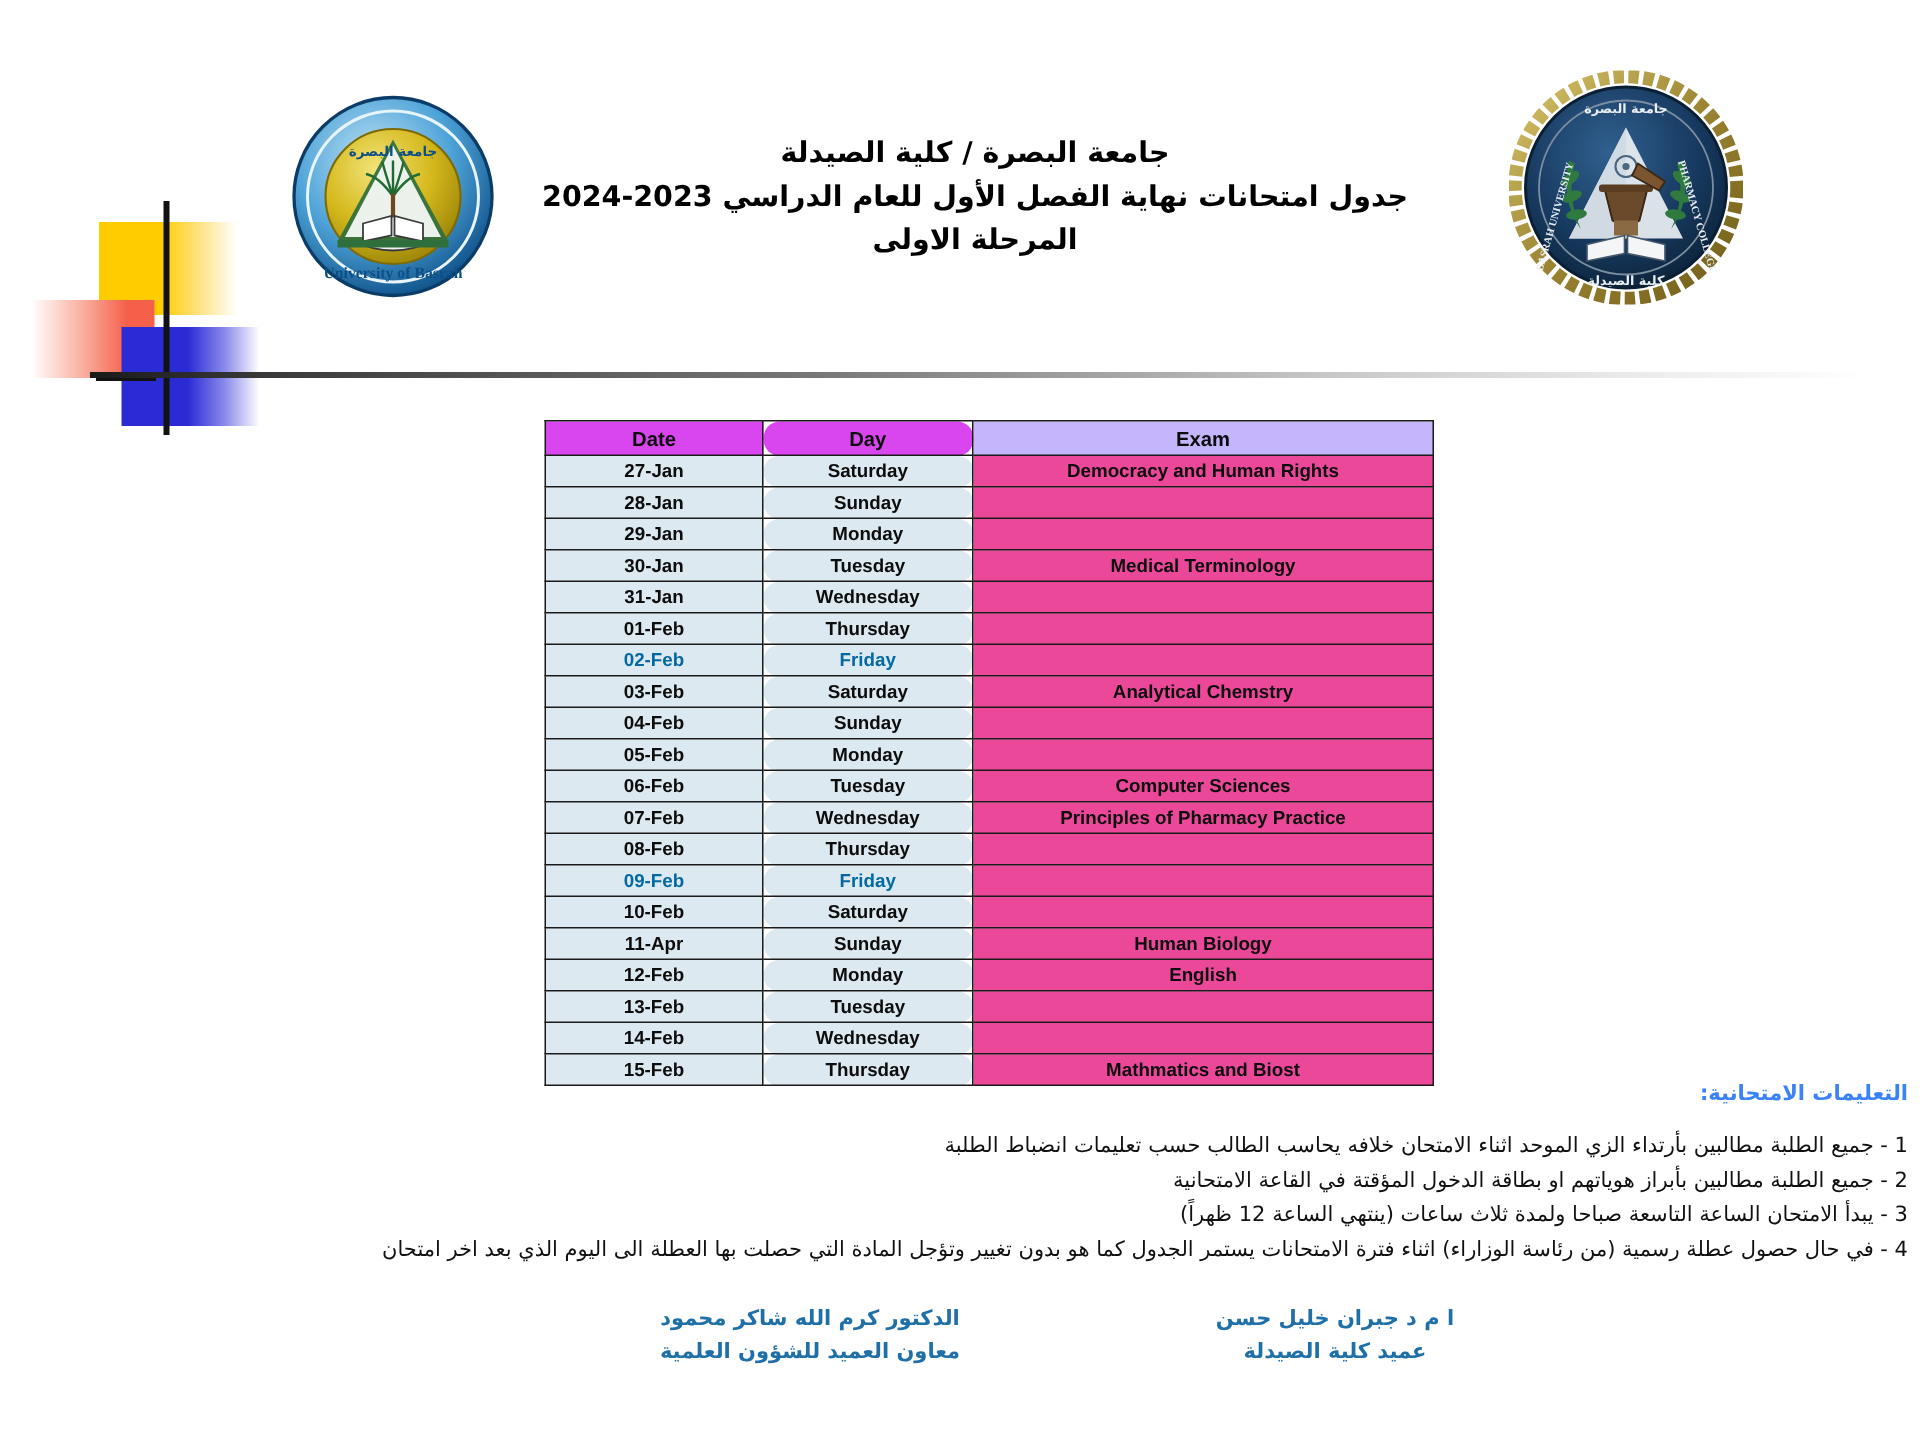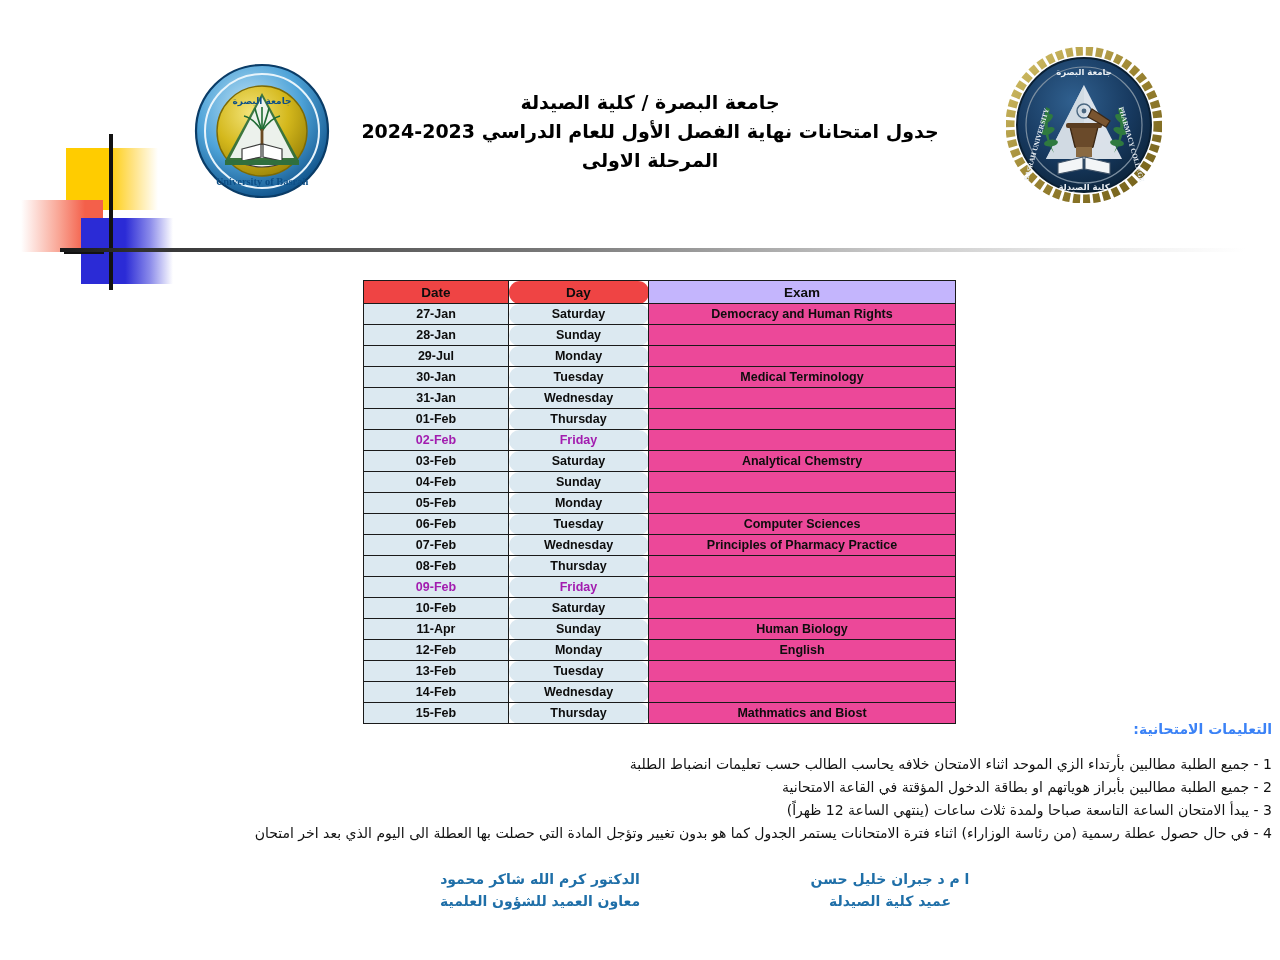--- a/index.html
+++ b/index.html
@@ -95,25 +95,25 @@
     height: 21px;
     padding: 0 2px;
     text-align: center;
     vertical-align: middle;
     box-sizing: border-box;
   }
   #exam-table th { font-size: 13.5px; height: 23px; }
   .col-date { width: 145px; }
   .col-day  { width: 140px; border-radius: 11px; }
   .col-exam { width: 307px; }
-  th.col-date, th.col-day { background: #ef4444; }
+  th.col-date, th.col-day { background: #d946ef; }
   th.col-exam { background: #c4b5fd; }
   td.cell-date, td.cell-day { background: #dce9f1; }
   td.cell-exam { background: #ec4899; font-weight: bold; }
-  tr.holiday td.cell-date, tr.holiday td.cell-day { color: #a21caf; }
+  tr.holiday td.cell-date, tr.holiday td.cell-day { color: #0369a1; }
 
   
   #instructions {
     position: absolute;
     right: 8px;
     top: 718px;
     width: 1264px;
     direction: rtl;
     text-align: right;
     font-family: "DejaVu Sans", sans-serif;
@@ -272,21 +272,21 @@
         <td class="cell-date col-date">27-Jan</td>
         <td class="cell-day col-day">Saturday</td>
         <td class="cell-exam col-exam">Democracy and Human Rights</td>
       </tr>
       <tr>
         <td class="cell-date col-date">28-Jan</td>
         <td class="cell-day col-day">Sunday</td>
         <td class="cell-exam col-exam"></td>
       </tr>
       <tr>
-        <td class="cell-date col-date">29-Jul</td>
+        <td class="cell-date col-date">29-Jan</td>
         <td class="cell-day col-day">Monday</td>
         <td class="cell-exam col-exam"></td>
       </tr>
       <tr>
         <td class="cell-date col-date">30-Jan</td>
         <td class="cell-day col-day">Tuesday</td>
         <td class="cell-exam col-exam">Medical Terminology</td>
       </tr>
       <tr>
         <td class="cell-date col-date">31-Jan</td>

